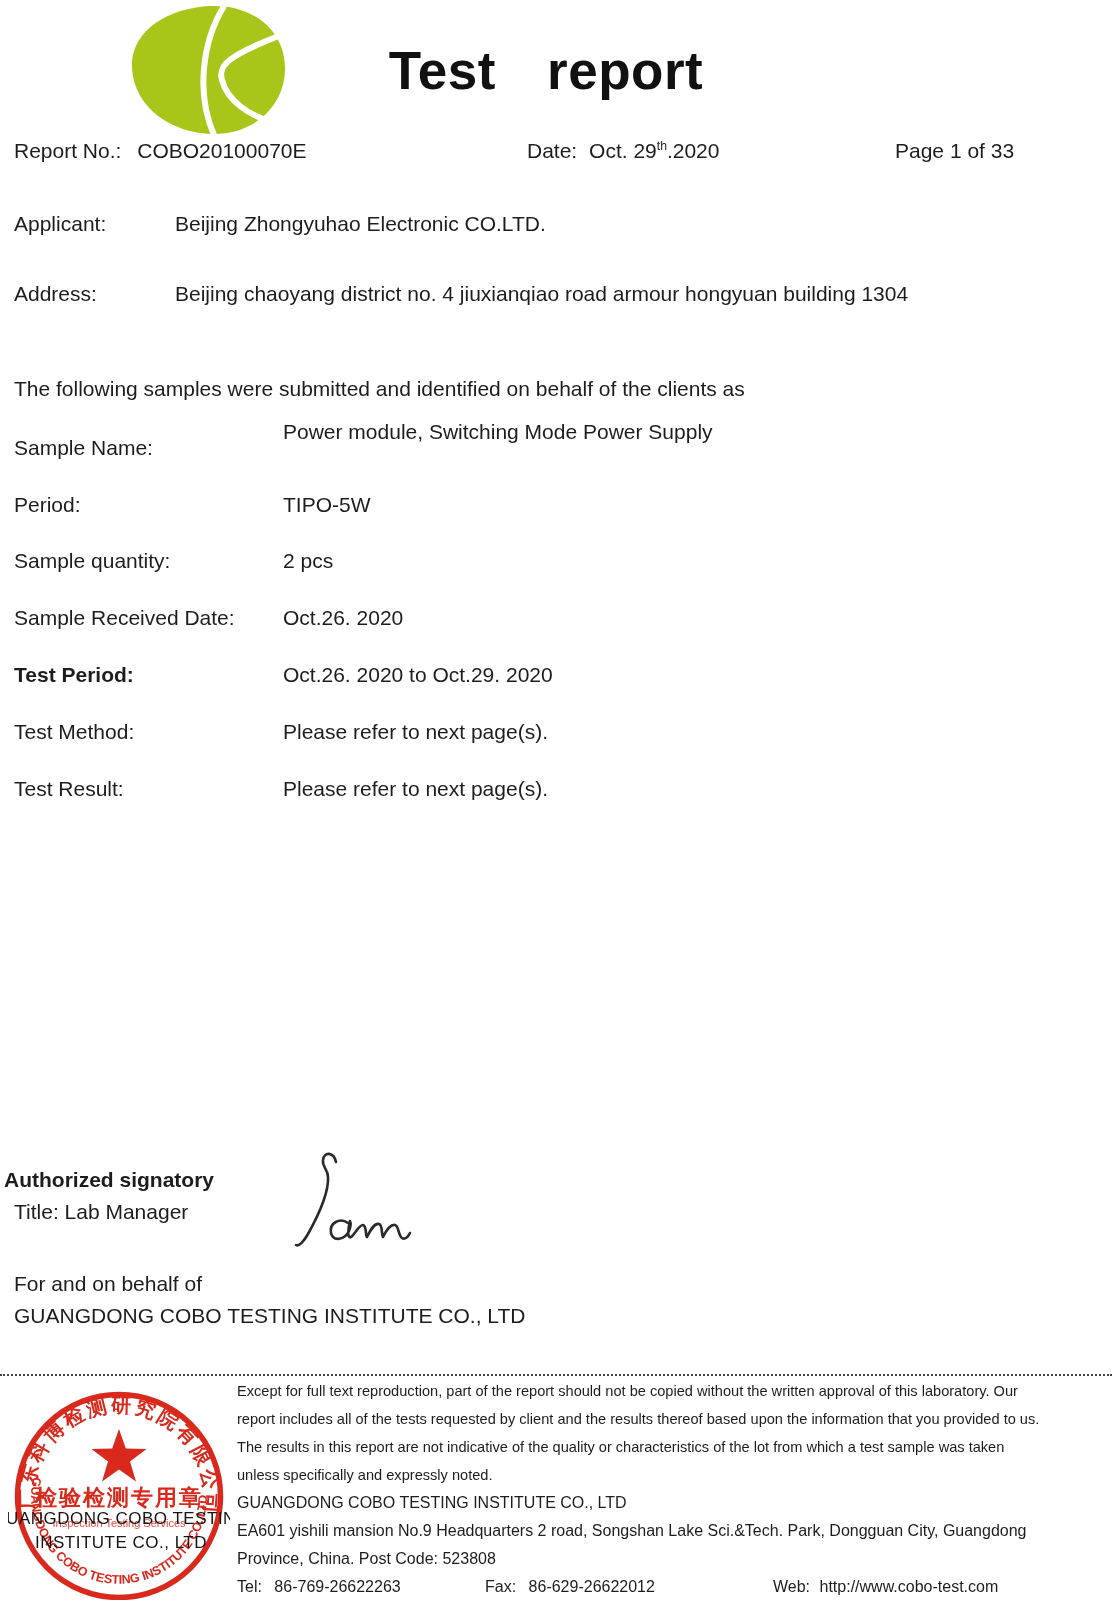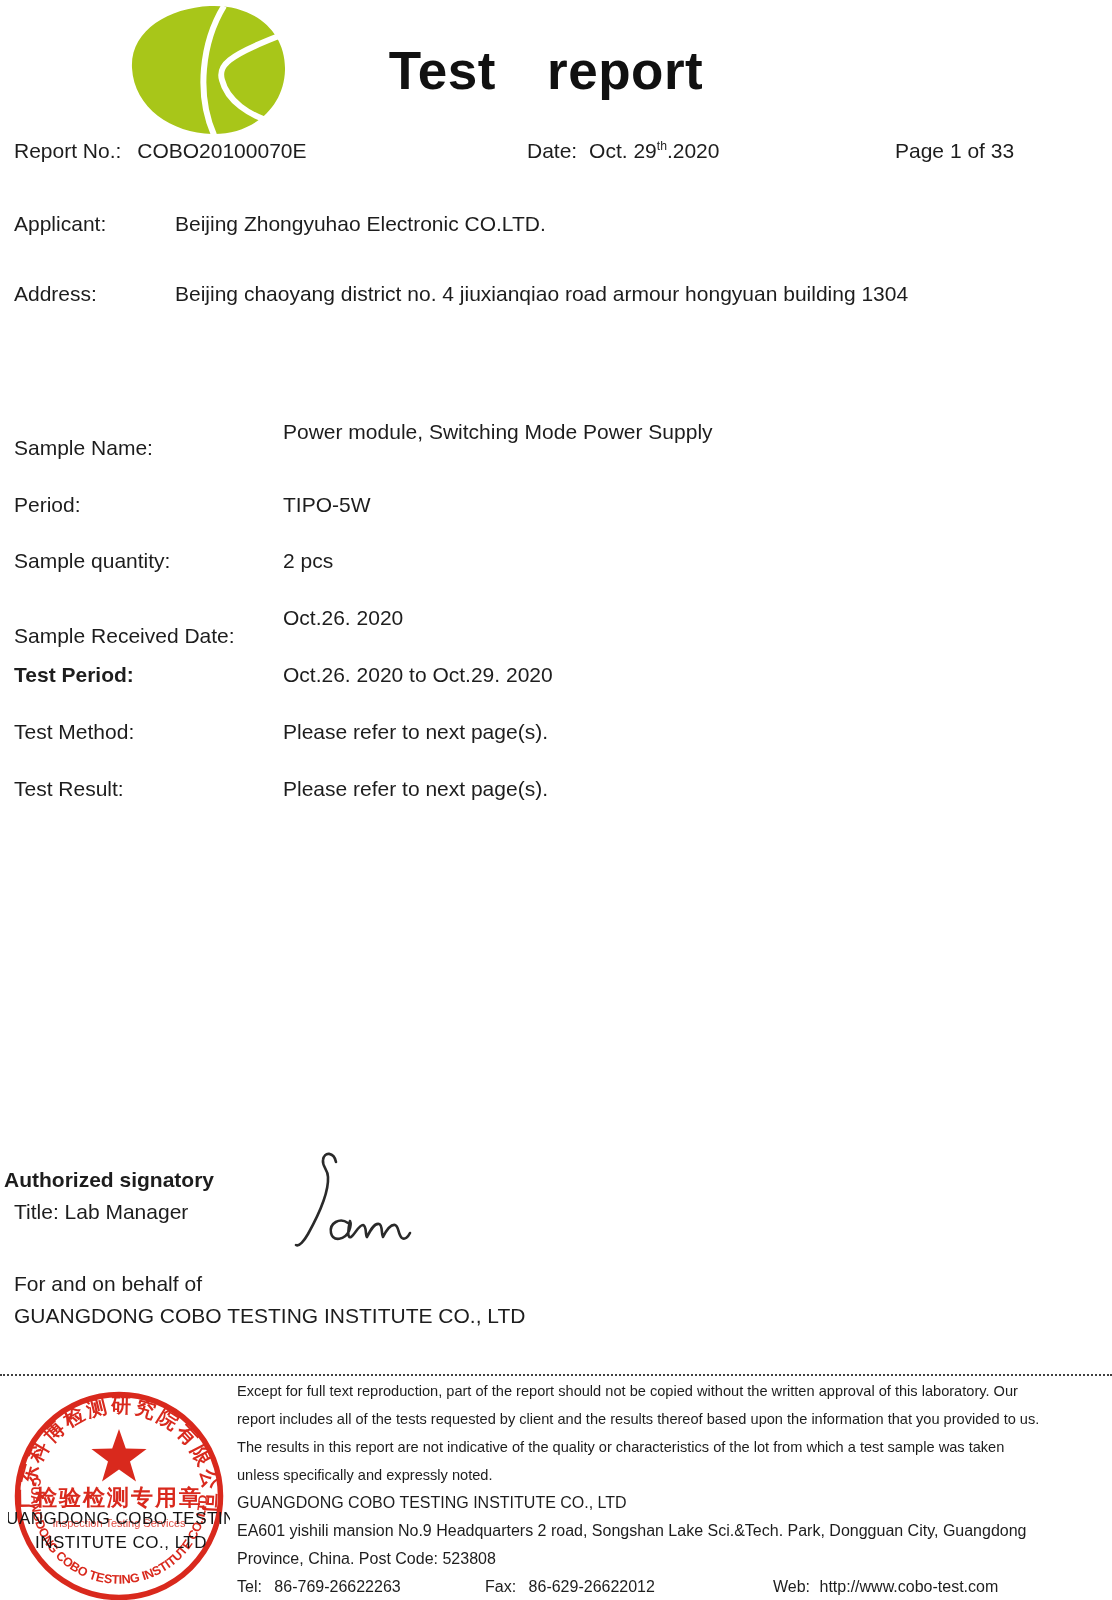--- a/index.html
+++ b/index.html
@@ -47,31 +47,32 @@
     <span>Date:</span>
     <span style="margin-left:6px;">Oct. 29</span><sup class="sup">th</sup><span>.2020</span>
   </div>
   <div class="abs h-row" style="left:895px;top:139px;">Page 1 of 33</div>
 
   <div class="abs body-txt" style="left:14px;top:212px;">Applicant:</div>
   <div class="abs body-txt" style="left:175px;top:212px;">Beijing Zhongyuhao Electronic CO.LTD.</div>
   <div class="abs body-txt" style="left:14px;top:282px;">Address:</div>
   <div class="abs body-txt" style="left:175px;top:282px;">Beijing chaoyang district no. 4 jiuxianqiao road armour hongyuan building 1304</div>
 
+  <div class="abs body-txt" style="left:14px;top:377px;">The following samples were submitted and identified on behalf of the clients as</div>
 
   <div class="abs body-txt" style="left:14px;top:436px;">Sample Name:</div>
   <div class="abs body-txt" style="left:283px;top:420px;">Power module, Switching Mode Power Supply</div>
 
   <div class="abs body-txt" style="left:14px;top:493px;">Period:</div>
   <div class="abs body-txt" style="left:283px;top:493px;">TIPO-5W</div>
 
   <div class="abs body-txt" style="left:14px;top:549px;">Sample quantity:</div>
   <div class="abs body-txt" style="left:283px;top:549px;">2 pcs</div>
 
-  <div class="abs body-txt" style="left:14px;top:624px;">Sample Received Date:</div>
+  <div class="abs body-txt" style="left:14px;top:606px;">Sample Received Date:</div>
   <div class="abs body-txt" style="left:283px;top:606px;">Oct.26. 2020</div>
 
   <div class="abs body-txt" style="left:14px;top:663px;font-weight:bold;">Test Period:</div>
   <div class="abs body-txt" style="left:283px;top:663px;">Oct.26. 2020 to Oct.29. 2020</div>
 
   <div class="abs body-txt" style="left:14px;top:720px;">Test Method:</div>
   <div class="abs body-txt" style="left:283px;top:720px;">Please refer to next page(s).</div>
 
   <div class="abs body-txt" style="left:14px;top:777px;">Test Result:</div>
   <div class="abs body-txt" style="left:283px;top:777px;">Please refer to next page(s).</div>

